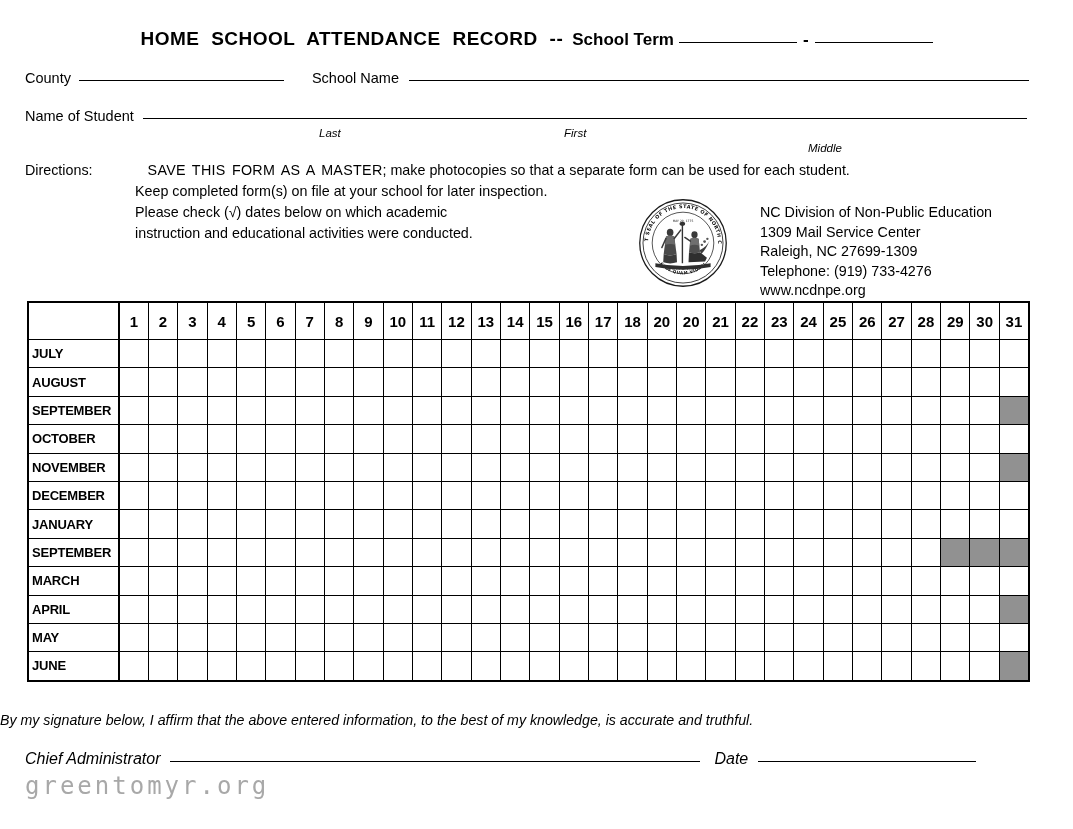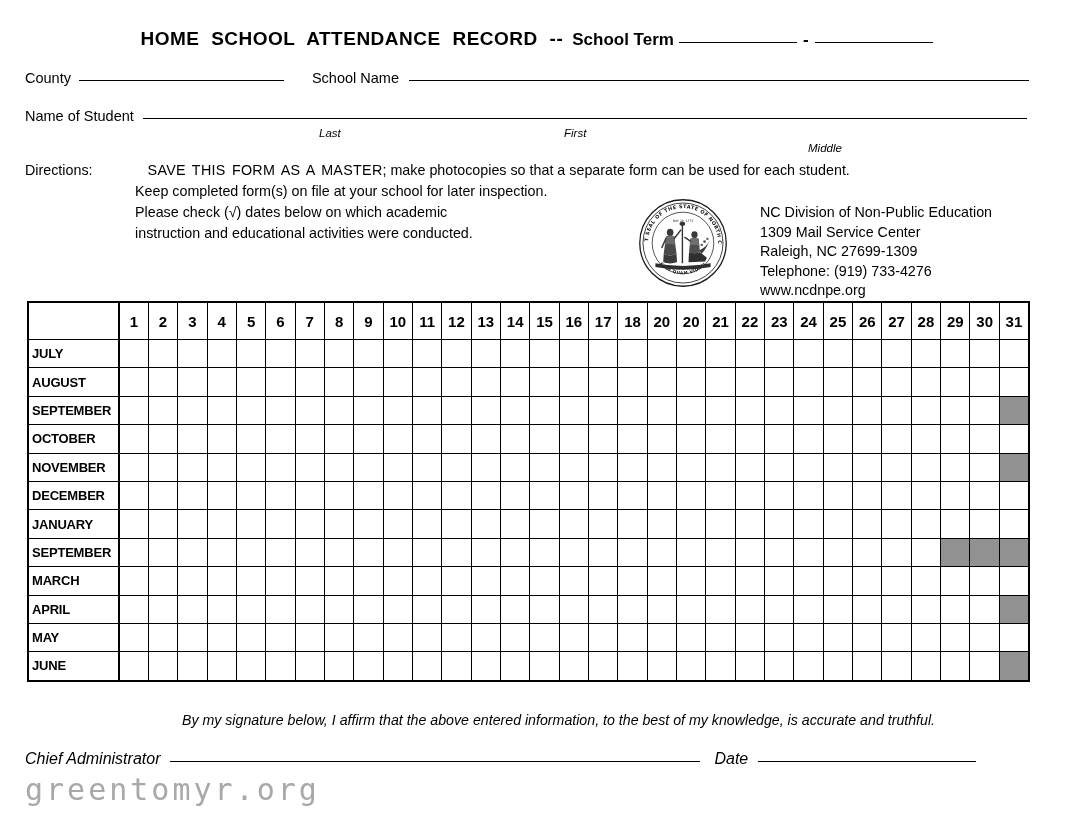--- a/index.html
+++ b/index.html
@@ -170,46 +170,44 @@
     border-right: 2.5px solid #000 !important;
   }
   td.day-cell { height: 27.4px; background: #ffffff; }
   td.blocked { background: #919191; }
 
   
   .affirm {
     position: absolute;
     left: 0; right: 0;
     top: 712px;
-    text-align: center;
     font-size: 14.2px;
     font-style: italic;
     white-space: nowrap;
-    padding-left: 44px;
   }
   .sign-row {
     position: absolute;
     left: 25px;
     top: 750px;
     display: flex;
     align-items: baseline;
     white-space: nowrap;
     font-size: 16px;
     font-style: italic;
   }
   .sign-line { width: 530px; margin-left: 10px; }
   .date-label { margin-left: 14px; }
   .date-line { width: 218px; margin-left: 10px; }
 
   .watermark {
     position: absolute;
     left: 25px;
     top: 772px;
     font-family: "DejaVu Sans Mono", monospace;
-    font-size: 30px;
+    font-size: 24px;
     color: #a8a8a8;
     letter-spacing: 3px;
     white-space: nowrap;
   }
 </style>
 </head>
 <body>
 
 <div class="page">
 

